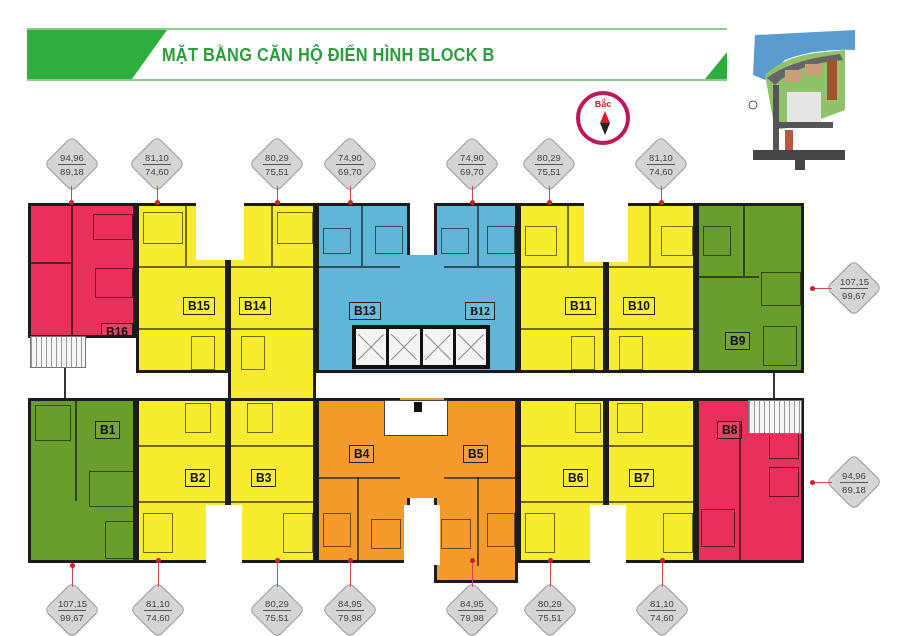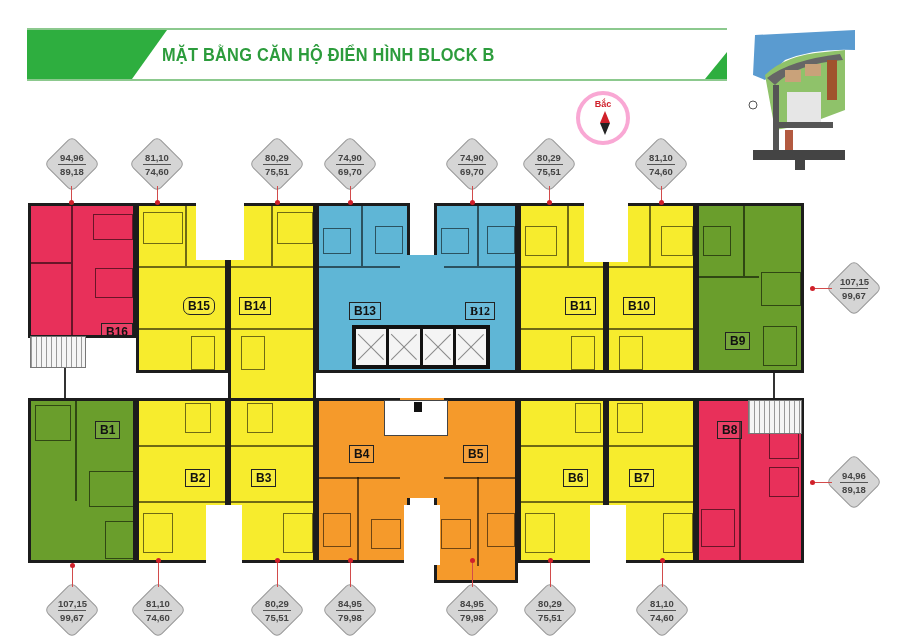--- a/index.html
+++ b/index.html
@@ -4,30 +4,30 @@
 <style>
   html,body{margin:0;padding:0;background:#fff;}
   body{width:900px;height:636px;position:relative;overflow:hidden;font-family:"Liberation Sans",sans-serif;}
   .abs{position:absolute;}
   .banner-line-top{left:27px;top:28px;width:700px;height:2px;background:#8cc98e;}
   .banner-line-bot{left:27px;top:79px;width:700px;height:2px;background:#8cc98e;}
   .banner-green{left:27px;top:30px;width:140px;height:49px;background:#2eae3f;clip-path:polygon(0 0,100% 0,75% 100%,0 100%);}
   .banner-tri{left:705px;top:52px;width:22px;height:27px;background:#2eae3f;clip-path:polygon(100% 0,100% 100%,0 100%);}
   .banner-title{left:162px;top:44px;font-family:"Liberation Sans",sans-serif;font-weight:bold;font-size:19px;color:#2c9c3c;letter-spacing:0.3px;transform:scaleX(0.86);transform-origin:left center;white-space:nowrap;}
   
-  .compass{left:576px;top:91px;width:54px;height:54px;border-radius:50%;border:4px solid #f9a8d4;box-sizing:border-box;background:#fff;}
+  .compass{left:576px;top:91px;width:54px;height:54px;border-radius:50%;border:4px solid #be185d;box-sizing:border-box;background:#fff;}
   .compass-label{position:absolute;left:0;right:0;top:4px;text-align:center;font-size:9px;font-weight:bold;color:#d0202a;}
   .needle-n{position:absolute;left:20px;top:16px;width:0;height:0;border-left:5px solid transparent;border-right:5px solid transparent;border-bottom:12px solid #d0202a;}
   .needle-s{position:absolute;left:20px;top:28px;width:0;height:0;border-left:5px solid transparent;border-right:5px solid transparent;border-top:12px solid #222;}
   
   .sitemap{left:745px;top:30px;width:110px;height:140px;}
   
   .dia{position:absolute;width:48px;height:48px;}
   .dia .shape{position:absolute;left:4px;top:4px;width:40px;height:40px;background:#d5d5d5;border:1px solid #9a9a9a;transform:rotate(45deg);border-radius:6px;box-sizing:border-box;}
-  .dia .txt{position:absolute;left:0;top:12px;width:48px;text-align:center;font-size:9.5px;font-weight:bold;color:#444;line-height:11px;}
+  .dia .txt{position:absolute;left:0;top:12px;width:48px;text-align:center;font-size:9.5px;font-weight:normal;color:#444;line-height:11px;}
   .dia .txt .a{display:block;border-bottom:1px solid #555;margin:0 10px;padding-bottom:1px;}
   .dia .txt .b{display:block;padding-top:1px;}
   .lead{position:absolute;background:#d24b4b;}
   .dot{position:absolute;width:5px;height:5px;border-radius:50%;background:#d0202a;}
   
   .unit{position:absolute;box-sizing:border-box;border:3px solid #1c1c1c;overflow:hidden;}
   .unit .inner{position:absolute;border:1.5px solid rgba(0,0,0,0.55);box-sizing:border-box;}
   .lbl{position:absolute;border:1.5px solid #222;background:rgba(255,255,255,0.08);font-weight:bold;font-size:12px;color:#111;padding:1px 4px;line-height:14px;}
   .red{background:#e8305a;}
   .yel{background:#f7ec2d;}
@@ -85,21 +85,21 @@
   <div class="lbl" style="left:70px;top:117px;">B16</div>
 </div>
 <div class="stair" style="left:30px;top:336px;width:56px;height:32px;"></div>
 
 <div class="unit yel" style="left:136px;top:203px;width:92px;height:170px;">
   <div class="inner" style="left:4px;top:6px;width:40px;height:32px;"></div>
   <div class="inner" style="left:46px;top:0;width:2px;height:60px;"></div>
   <div class="inner" style="left:0;top:60px;width:92px;height:2px;"></div>
   <div class="inner" style="left:0;top:122px;width:92px;height:2px;"></div>
   <div class="inner" style="left:52px;top:130px;width:24px;height:34px;"></div>
-  <div class="lbl" style="left:44px;top:91px;border-radius:7px;">B15</div>
+  <div class="lbl" style="left:44px;top:91px;">B15</div>
 </div>
 
 <div class="unit yel" style="left:228px;top:203px;width:88px;height:208px;">
   <div class="inner" style="left:46px;top:6px;width:36px;height:32px;"></div>
   <div class="inner" style="left:40px;top:0;width:2px;height:60px;"></div>
   <div class="inner" style="left:0;top:60px;width:88px;height:2px;"></div>
   <div class="inner" style="left:0;top:122px;width:88px;height:2px;"></div>
   <div class="inner" style="left:10px;top:130px;width:24px;height:34px;"></div>
   <div class="lbl" style="left:8px;top:91px;">B14</div>
 </div>

